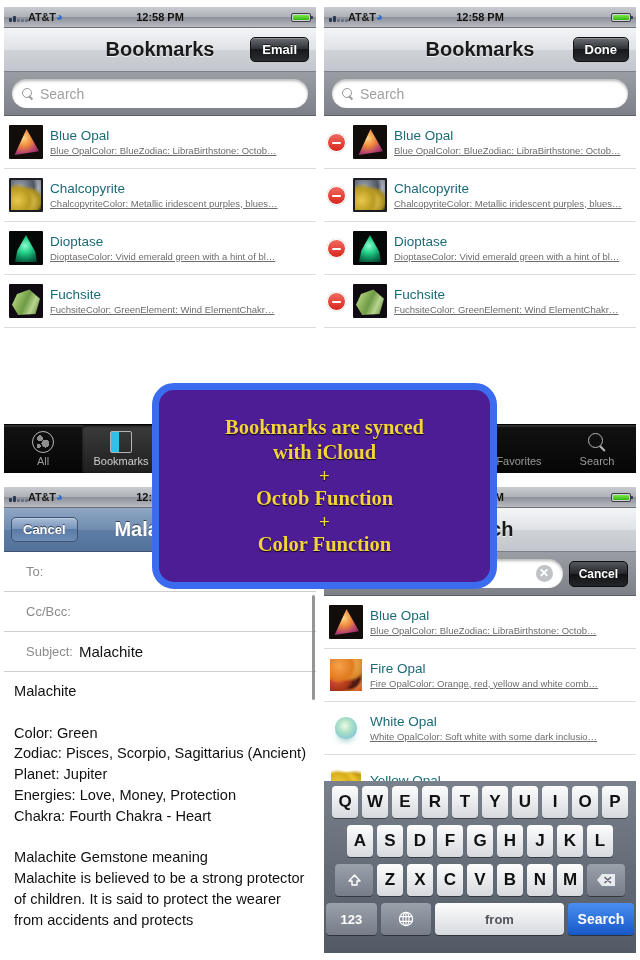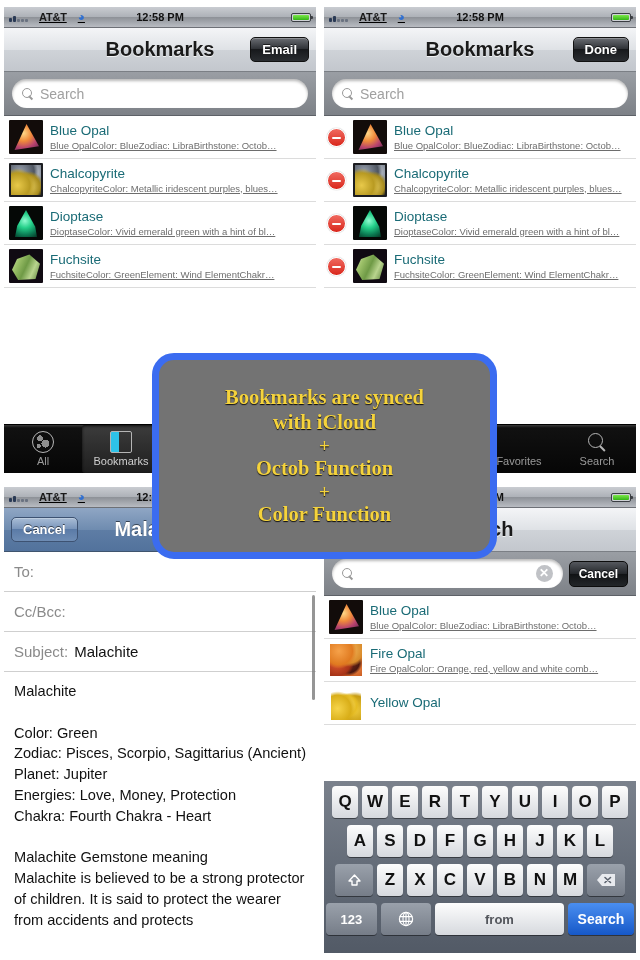--- a/index.html
+++ b/index.html
@@ -34,21 +34,21 @@
 
   
   .statusbar {
     height: 21px; flex: 0 0 21px;
     background: linear-gradient(to bottom,#c9ccd1 0%,#aeb2b8 48%,#8e9298 52%,#b9bcc2 100%);
     display: flex; align-items: center;
     padding: 0 5px;
     position: relative;
     border-bottom: 1px solid #6d7076;
   }
-  .sb-left { display:flex; align-items:center; gap:11px;text-decoration:underline; }
+  .sb-left { display:flex; align-items:center; gap:0; }
   .sig { display:flex; align-items:flex-end; gap:1px; height:9px; }
   .sig i { display:block; width:3px; background:#2a3a55; border-radius:1px; }
   .sig i:nth-child(1){height:4px;}
   .sig i:nth-child(2){height:6px;}
   .sig i:nth-child(3){height:3px;background:#6a7280;}
   .sig i:nth-child(4){height:3px;background:#6a7280;}
   .sig i:nth-child(5){height:3px;background:#6a7280;}
   .carrier { font-size: 11px; font-weight: bold; color:#1a1a1a; letter-spacing:-0.2px; }
   .wifi { color:#2f6fd0; font-size:12px; line-height:1; }
   .sb-time {
@@ -139,21 +139,21 @@
     border:1px solid #0c0c0c;
     text-shadow:0 -1px 0 rgba(0,0,0,.6);
   }
 
   
   .list { flex:1 1 auto; background:#fff; overflow:hidden; }
   .row {
     display:flex; align-items:center; gap:7px;
     padding:4px 8px 4px 5px;
     border-bottom:1px solid #dcdcdc;
-    height:43px;
+    height:53px;
   }
   .row.edit { padding-left:3px; }
   .minus {
     flex:0 0 19px; width:19px;height:19px;border-radius:50%;
     background:linear-gradient(to bottom,#f06a60,#d9271c);
     border:1.5px solid #fff;
     box-shadow:0 0 1px rgba(0,0,0,.5);
     position:relative;
   }
   .minus::after{
@@ -272,21 +272,21 @@
     transform-origin:left center;
   }
 
   
   .mail-field {
     height:40px; display:flex; align-items:center;
     padding:0 10px; gap:6px;
     border-bottom:1px solid #cfcfcf;
     background:#fff;
   }
-  .mail-lbl { font-size:15px; color:#8a8a8a; }
+  .mail-lbl { font-size:13px; color:#8a8a8a;margin-left:12px; }
   .mail-val { font-size:15px; color:#111; }
   .mail-body {
     flex:1 1 auto; padding:9px 10px 0 10px;
     font-size:14.6px; line-height:20.8px; color:#111;
     white-space:pre-wrap; overflow:hidden;
   }
   .scroll-track {
     position:absolute; right:1px; top:108px; bottom:0; width:3px;
   }
   .scroll-thumb {
@@ -317,23 +317,23 @@
   .key.space { width:140px; font-size:13px; color:#53565c; }
   .key.go {
     width:72px; font-size:14px; color:#fff;
     background: linear-gradient(to bottom,#4a8ef0,#1658c8);
   }
   .key.num { width:55px; font-size:13px; }
   .key svg { display:block; }
 
   
   .promo {
-    position:absolute; left:152px; top:353px;
+    position:absolute; left:152px; top:383px;
     width:345px; height:206px;
-    background:#737373;
+    background:#4c1d95;
     border:7px solid #3b6cf0;
     border-radius:22px;
     display:flex; flex-direction:column;
     align-items:center; justify-content:center;
     text-align:center;
     z-index:50;
   }
   .promo-line {
     font-family:"Liberation Serif", serif;
     font-weight:bold;
@@ -621,20 +621,27 @@
           <div class="row-txt">
             <div class="row-title">Blue Opal</div>
             <div class="row-sub">Blue OpalColor: BlueZodiac: LibraBirthstone: Octob…</div>
           </div>
         </div>
         <div class="row">
           <div class="thumb gem-fireopal"></div>
           <div class="row-txt">
             <div class="row-title">Fire Opal</div>
             <div class="row-sub">Fire OpalColor: Orange, red, yellow and white comb…</div>
+          </div>
+        </div>
+        <div class="row">
+          <div class="thumb gem-whiteopal"></div>
+          <div class="row-txt">
+            <div class="row-title">White Opal</div>
+            <div class="row-sub">White OpalColor: Soft white with some dark inclusio…</div>
           </div>
         </div>
         <div class="row">
           <div class="thumb gem-yellowopal"></div>
           <div class="row-txt">
             <div class="row-title">Yellow Opal</div>
             <div class="row-sub"></div>
           </div>
         </div>
       </div>

